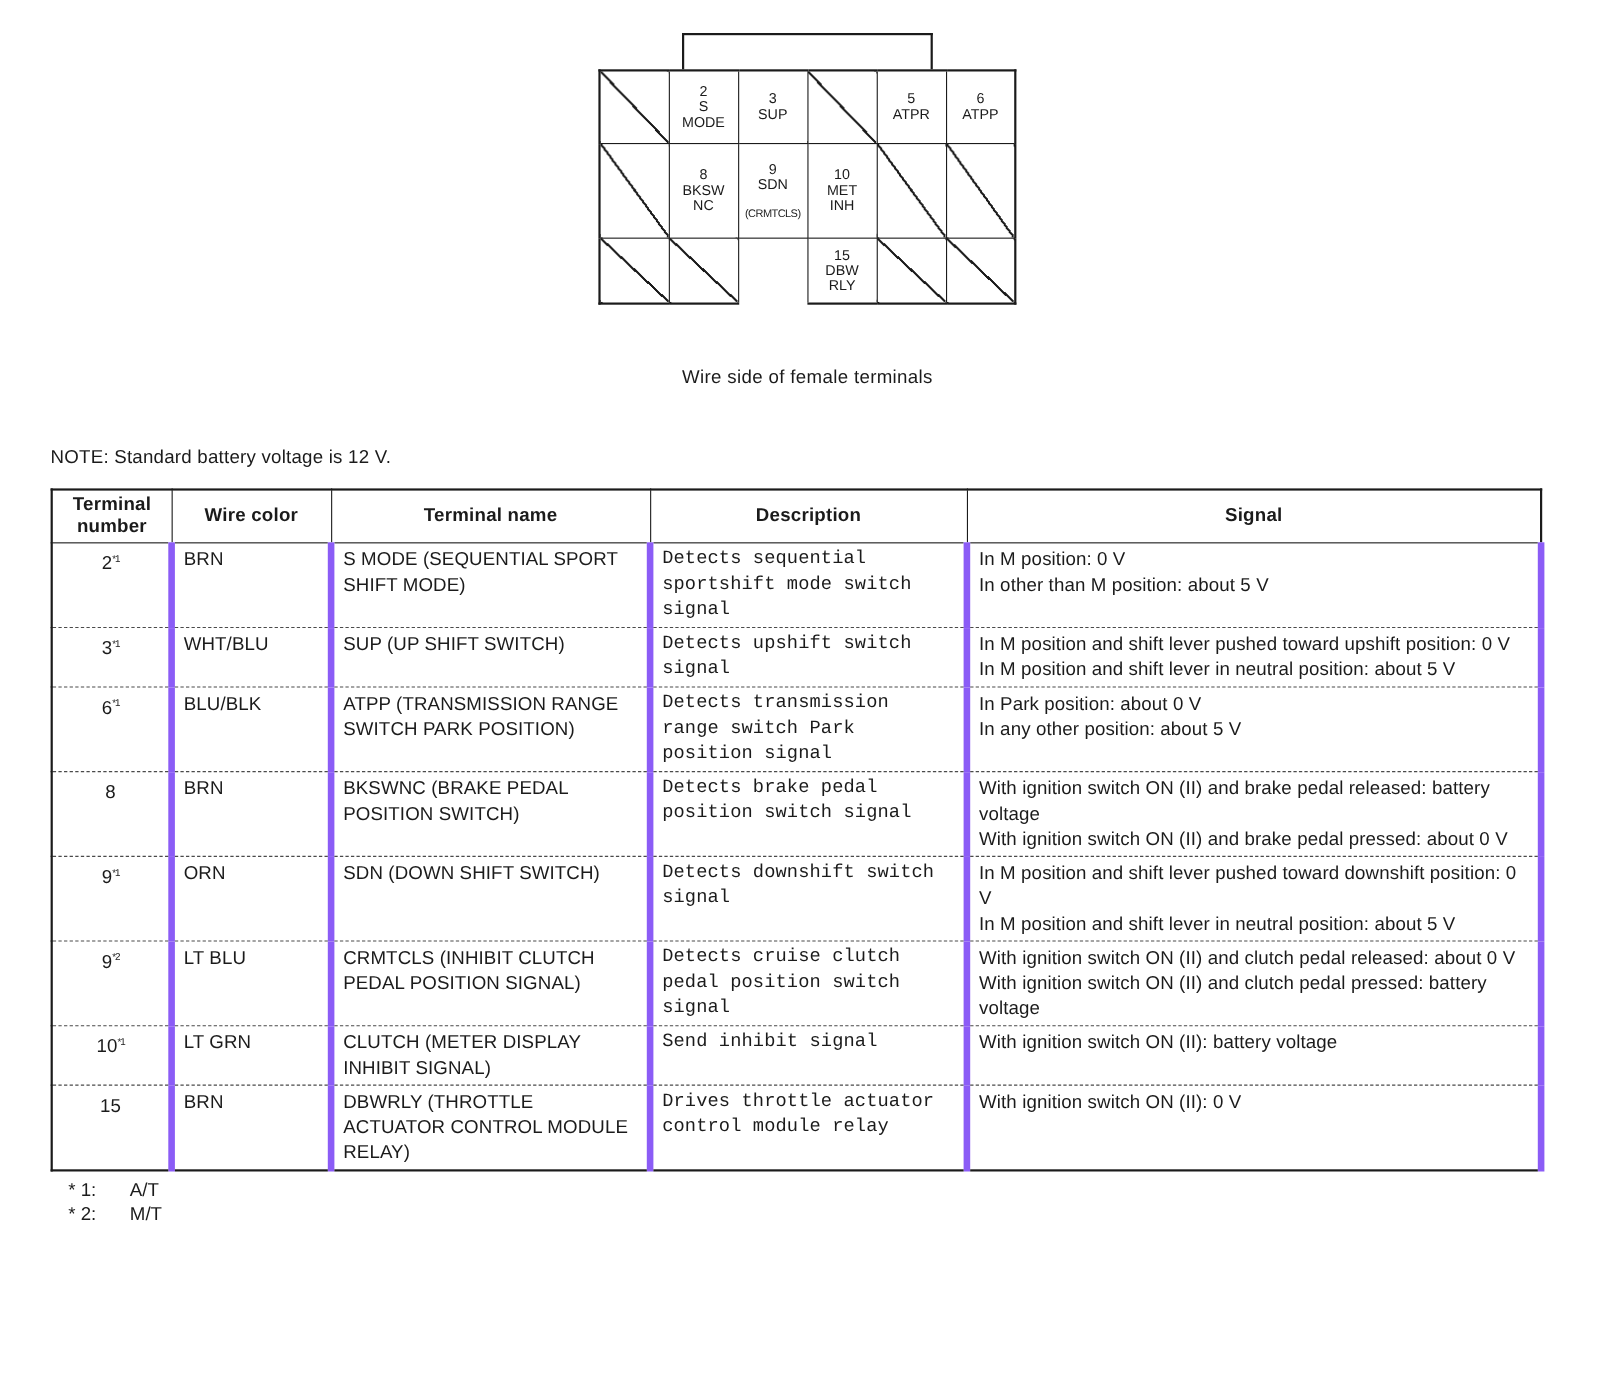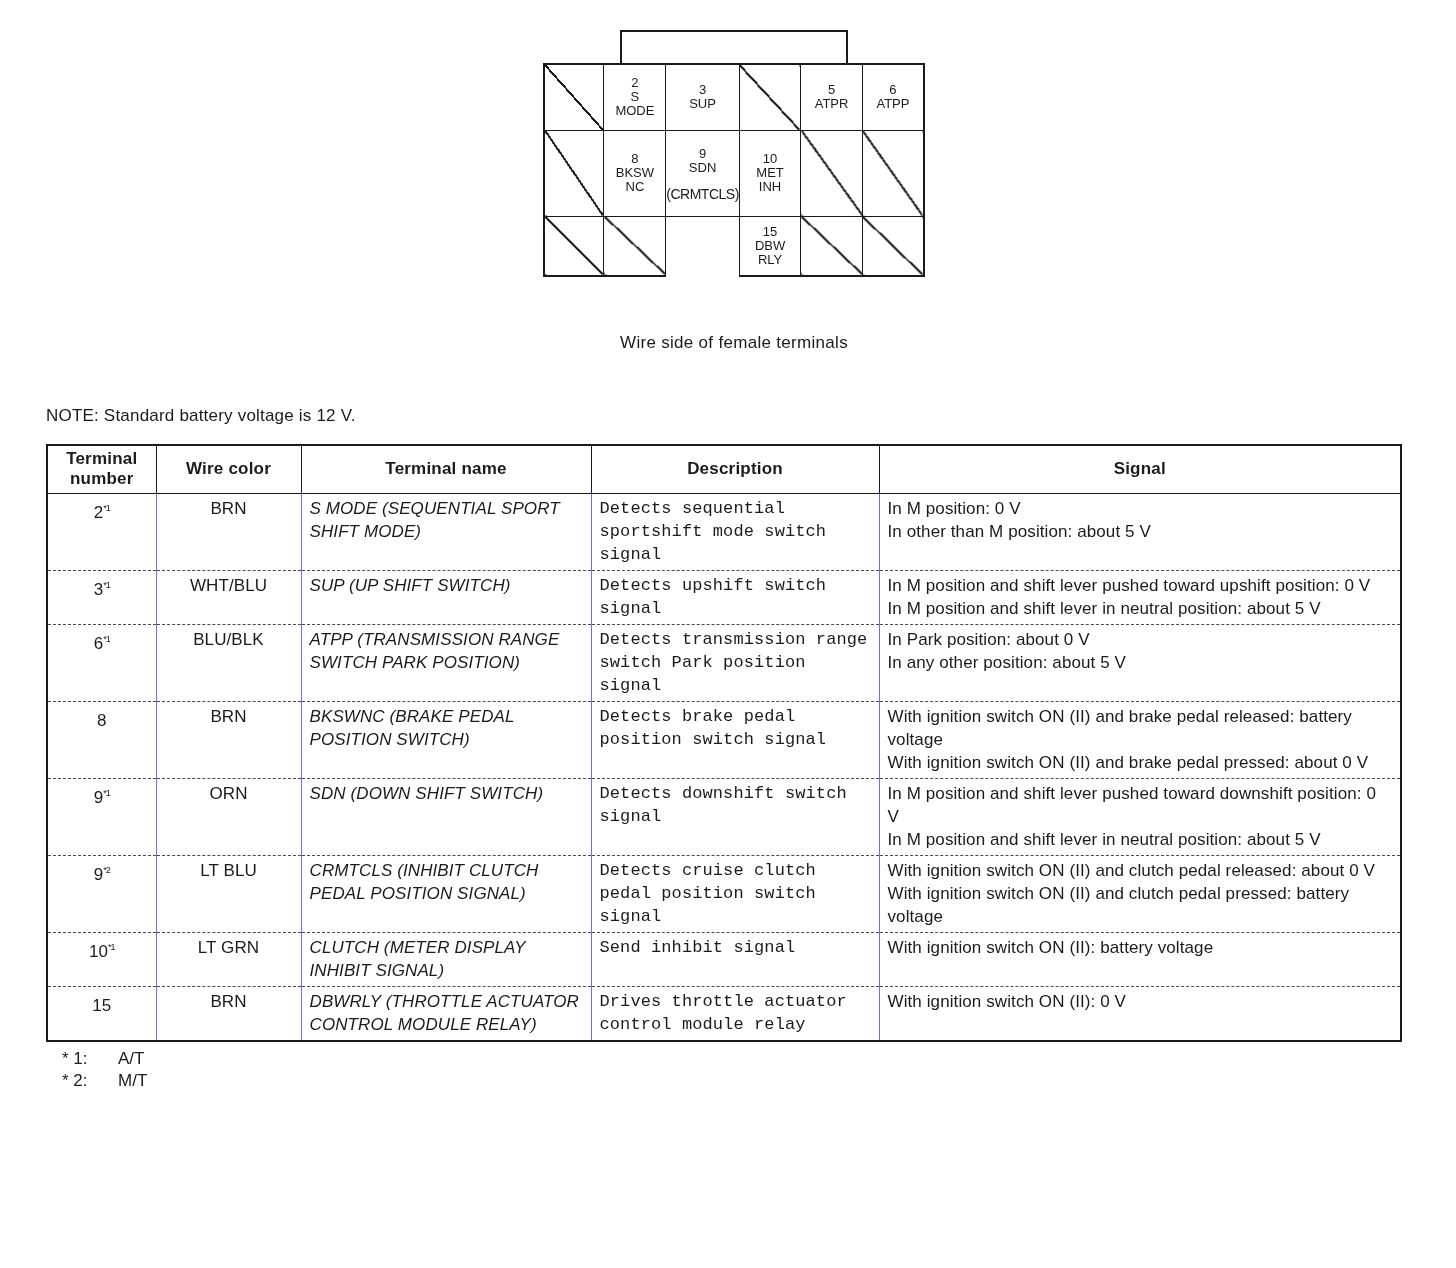--- a/index.html
+++ b/index.html
@@ -49,21 +49,21 @@
   table.connector tr:last-child td { border-bottom-width: 2px; }
   table.connector td.unused {
     background-image: linear-gradient(to top right,
       transparent calc(50% - 1px),
       #1b1b1b calc(50% - 1px),
       #1b1b1b calc(50% + 1px),
       transparent calc(50% + 1px));
   }
   table.connector td.gap { border: none; background: none; }
   table.connector tr:last-child td.gap { border: none; }
-  .cell-sub { font-size: 14px; letter-spacing: -0.5px; line-height: 11px; }
+  .cell-sub { font-size: 10px; letter-spacing: -0.5px; line-height: 11px; }
   .connector-caption {
     margin-top: 56px;
     text-align: center;
     font-size: 17px;
     letter-spacing: 0.3px;
   }
 
   
   .content {
     position: absolute;
@@ -84,32 +84,32 @@
     font-size: 17px;
     font-weight: bold;
     text-align: center;
     vertical-align: middle;
     height: 48px;
     padding: 2px 4px;
     letter-spacing: 0.2px;
   }
   table.pinout td {
     border-left: 1px solid #1b1b1b;
-    border-right: 1px solid #8b5cf6;
+    border-right: 6px solid #8b5cf6;
     border-top: 1px dashed #4a4a4a;
     vertical-align: top;
     font-size: 17px;
     line-height: 23px;
     padding: 3px 8px 4px 8px;
     letter-spacing: 0.1px;
   }
   td.c-term { text-align: center; }
   td.c-term sup { font-size: 9px; letter-spacing: -1px; }
-  td.c-wire { text-align: center; margin-top: 36px; }
-  td.c-name { padding-right: 26px; font-style: italic; }
+  td.c-wire { text-align: left; margin-top: 36px; }
+  td.c-name { padding-right: 26px; }
   td.c-desc { padding-right: 14px; font-family: Liberation Mono, monospace; }
   td.c-signal { padding-left: 12px; white-space: pre-line; }
 
   .footnotes { margin-top: 6px; padding-left: 16px; font-size: 17px; line-height: 22px; }
   .footnote { display: flex; }
   .footnote .fn-label { width: 56px; }
 </style>
 </head>
 <body>
 

